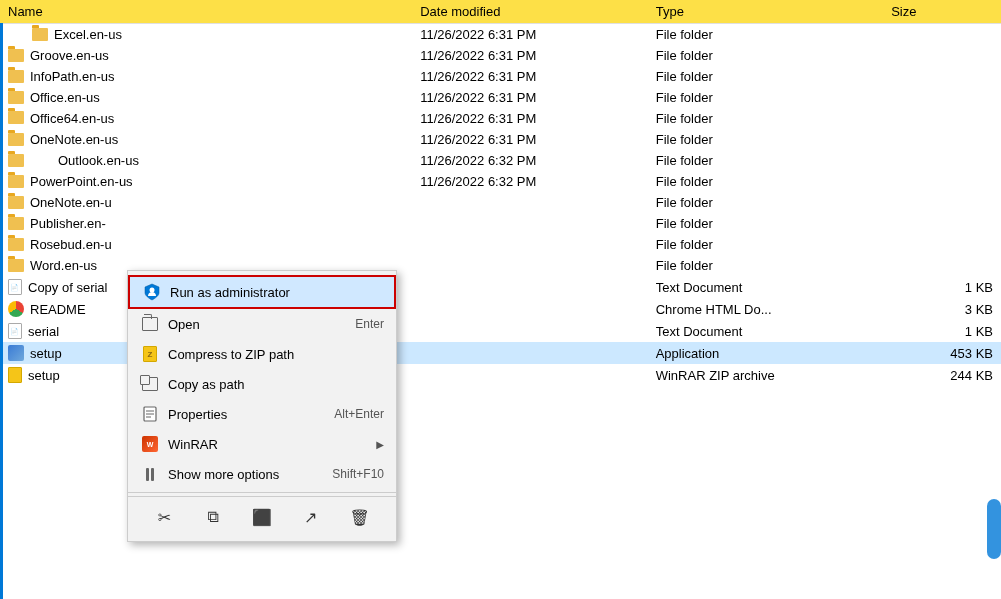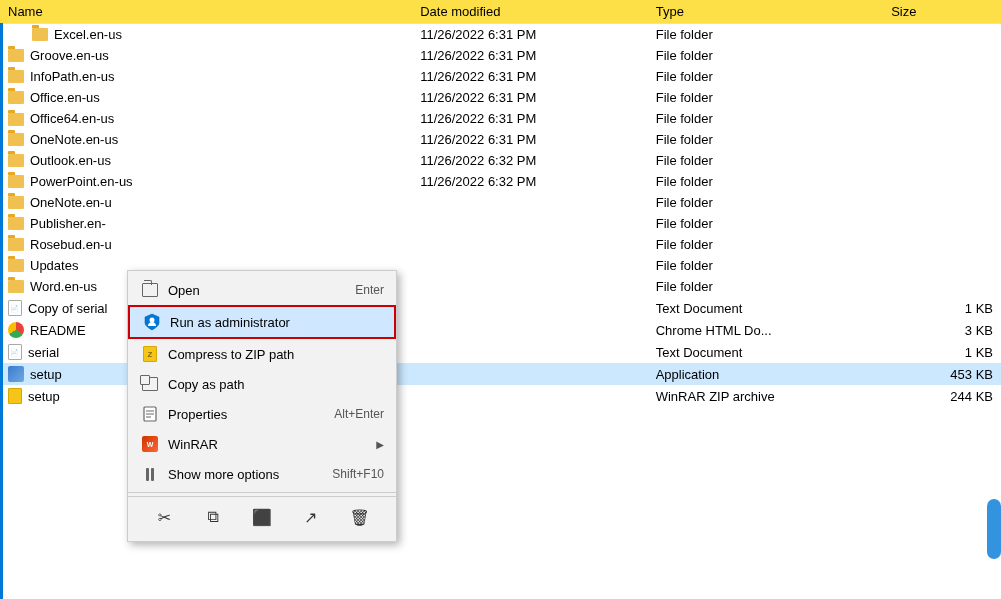--- a/index.html
+++ b/index.html
@@ -281,21 +281,21 @@
         <span class="folder-icon"></span>
         <span>Office.en-us</span>
       </span>
     </td>
     <td class="col-date">11/26/2022 6:31 PM</td>
     <td class="col-type">File folder</td>
     <td class="col-size" style="text-align:right;"></td>
   </tr>
         <tr>
     <td class="col-name">
-      <span style="display:flex;align-items:flex-end;">
+      <span style="display:flex;align-items:flex-start;">
         <span class="folder-icon"></span>
         <span>Office64.en-us</span>
       </span>
     </td>
     <td class="col-date">11/26/2022 6:31 PM</td>
     <td class="col-type">File folder</td>
     <td class="col-size" style="text-align:right;"></td>
   </tr>
         <tr>
     <td class="col-name">
@@ -303,21 +303,21 @@
         <span class="folder-icon"></span>
         <span>OneNote.en-us</span>
       </span>
     </td>
     <td class="col-date">11/26/2022 6:31 PM</td>
     <td class="col-type">File folder</td>
     <td class="col-size" style="text-align:right;"></td>
   </tr>
         <tr>
     <td class="col-name">
-      <span style="display:flex;align-items:center;">
+      <span style="display:flex;align-items:center;gap:28px;">
         <span class="folder-icon"></span>
         <span>Outlook.en-us</span>
       </span>
     </td>
     <td class="col-date">11/26/2022 6:32 PM</td>
     <td class="col-type">File folder</td>
     <td class="col-size" style="text-align:right;"></td>
   </tr>
         <tr>
     <td class="col-name">
@@ -350,31 +350,20 @@
     </td>
     <td class="col-date"></td>
     <td class="col-type">File folder</td>
     <td class="col-size" style="text-align:right;"></td>
   </tr>
         <tr>
     <td class="col-name">
       <span style="display:flex;align-items:center;">
         <span class="folder-icon"></span>
         <span>Rosebud.en-u</span>
-      </span>
-    </td>
-    <td class="col-date"></td>
-    <td class="col-type">File folder</td>
-    <td class="col-size" style="text-align:right;"></td>
-  </tr>
-        <tr>
-    <td class="col-name">
-      <span style="display:flex;align-items:center;">
-        <span class="folder-icon"></span>
-        <span>Updates</span>
       </span>
     </td>
     <td class="col-date"></td>
     <td class="col-type">File folder</td>
     <td class="col-size" style="text-align:right;"></td>
   </tr>
         <tr>
     <td class="col-name">
       <span style="display:flex;align-items:center;">
         <span class="folder-icon"></span>
@@ -438,39 +427,39 @@
     </td>
     <td class="col-date"></td>
     <td class="col-type">WinRAR ZIP archive</td>
     <td class="col-size" style="text-align:right;">244 KB</td>
   </tr>
       </tbody>
   </table>
 </div>
 
 <div class="context-menu" id="context-menu">
-<div class="context-menu-item">
-    <div class="item-icon">
-        <div style="width:16px;height:14px;border:1.5px solid #666;border-radius:1px;position:relative;">
-      <div style="width:8px;height:5px;border-top:1.5px solid #666;border-right:1.5px solid #666;position:absolute;top:-4px;left:1px;border-radius:0 2px 0 0;"></div>
-    </div>
-      </div>
-    <span class="item-label">Open</span>
-    <span class="item-shortcut">Enter</span>
-
-  </div>
-    <div class="context-menu-item highlighted">
+<div class="context-menu-item highlighted">
     <div class="item-icon">
         <svg width="18" height="18" viewBox="0 0 18 18">
       <path d="M9 1 L16 4 L16 10 C16 13.5 9 17 9 17 C9 17 2 13.5 2 10 L2 4 Z" fill="#0078d7" stroke="#005a9e" stroke-width="0.5"></path>
       <circle cx="9" cy="7" r="2.5" fill="#fff"></circle>
       <path d="M5 13 C5 10.5 7 9 9 9 C11 9 13 10.5 13 13" fill="#fff"></path>
     </svg>
       </div>
     <span class="item-label">Run as administrator</span>
+
+  </div>
+    <div class="context-menu-item">
+    <div class="item-icon">
+        <div style="width:16px;height:14px;border:1.5px solid #666;border-radius:1px;position:relative;">
+      <div style="width:8px;height:5px;border-top:1.5px solid #666;border-right:1.5px solid #666;position:absolute;top:-4px;left:1px;border-radius:0 2px 0 0;"></div>
+    </div>
+      </div>
+    <span class="item-label">Open</span>
+    <span class="item-shortcut">Enter</span>
 
   </div>
     <div class="context-menu-item">
     <div class="item-icon">
         <div style="width:14px;height:16px;background:#f5c518;border:1px solid #d4a800;border-radius:1px;display:flex;align-items:center;justify-content:center;font-size:8px;color:#8b6914;font-weight:bold;">Z</div>
       </div>
     <span class="item-label">Compress to ZIP path</span>
 
   </div>
     <div class="context-menu-item">

